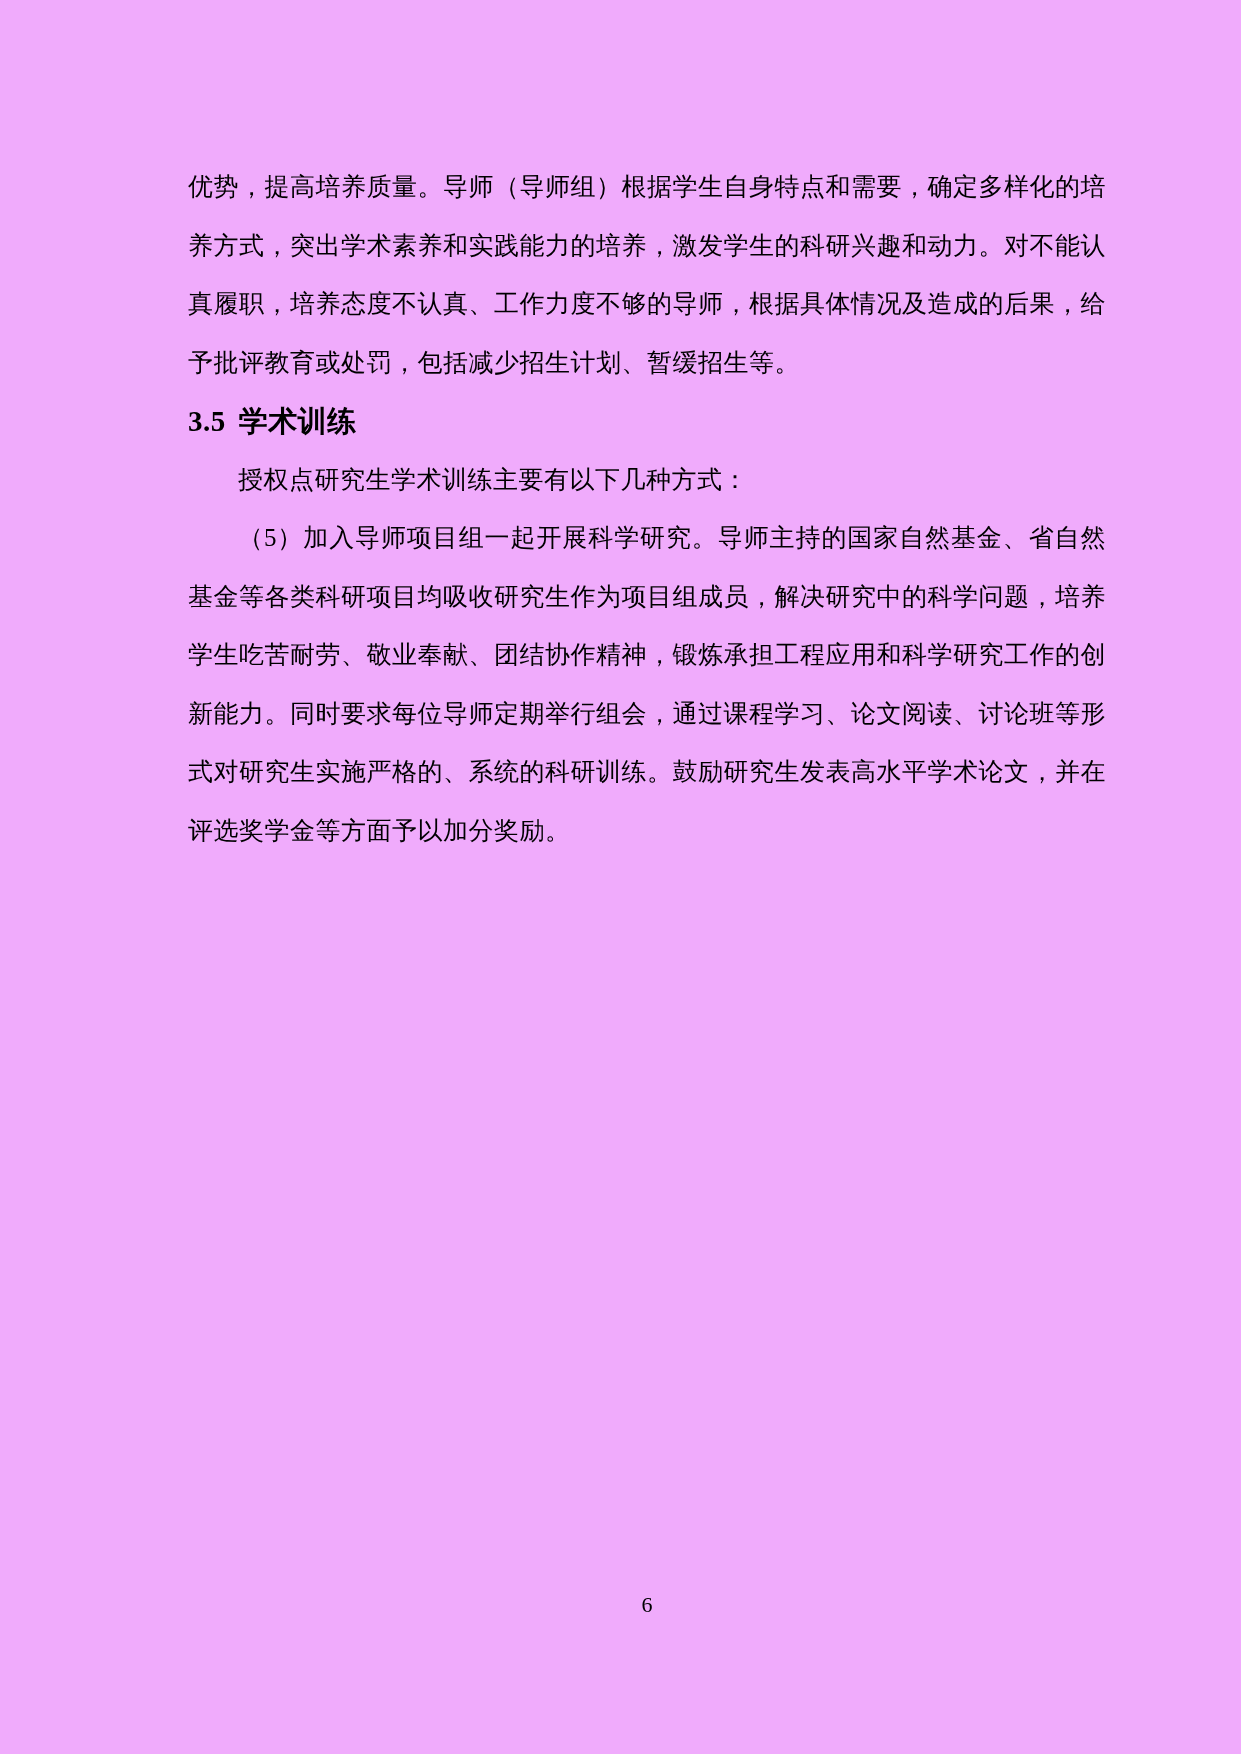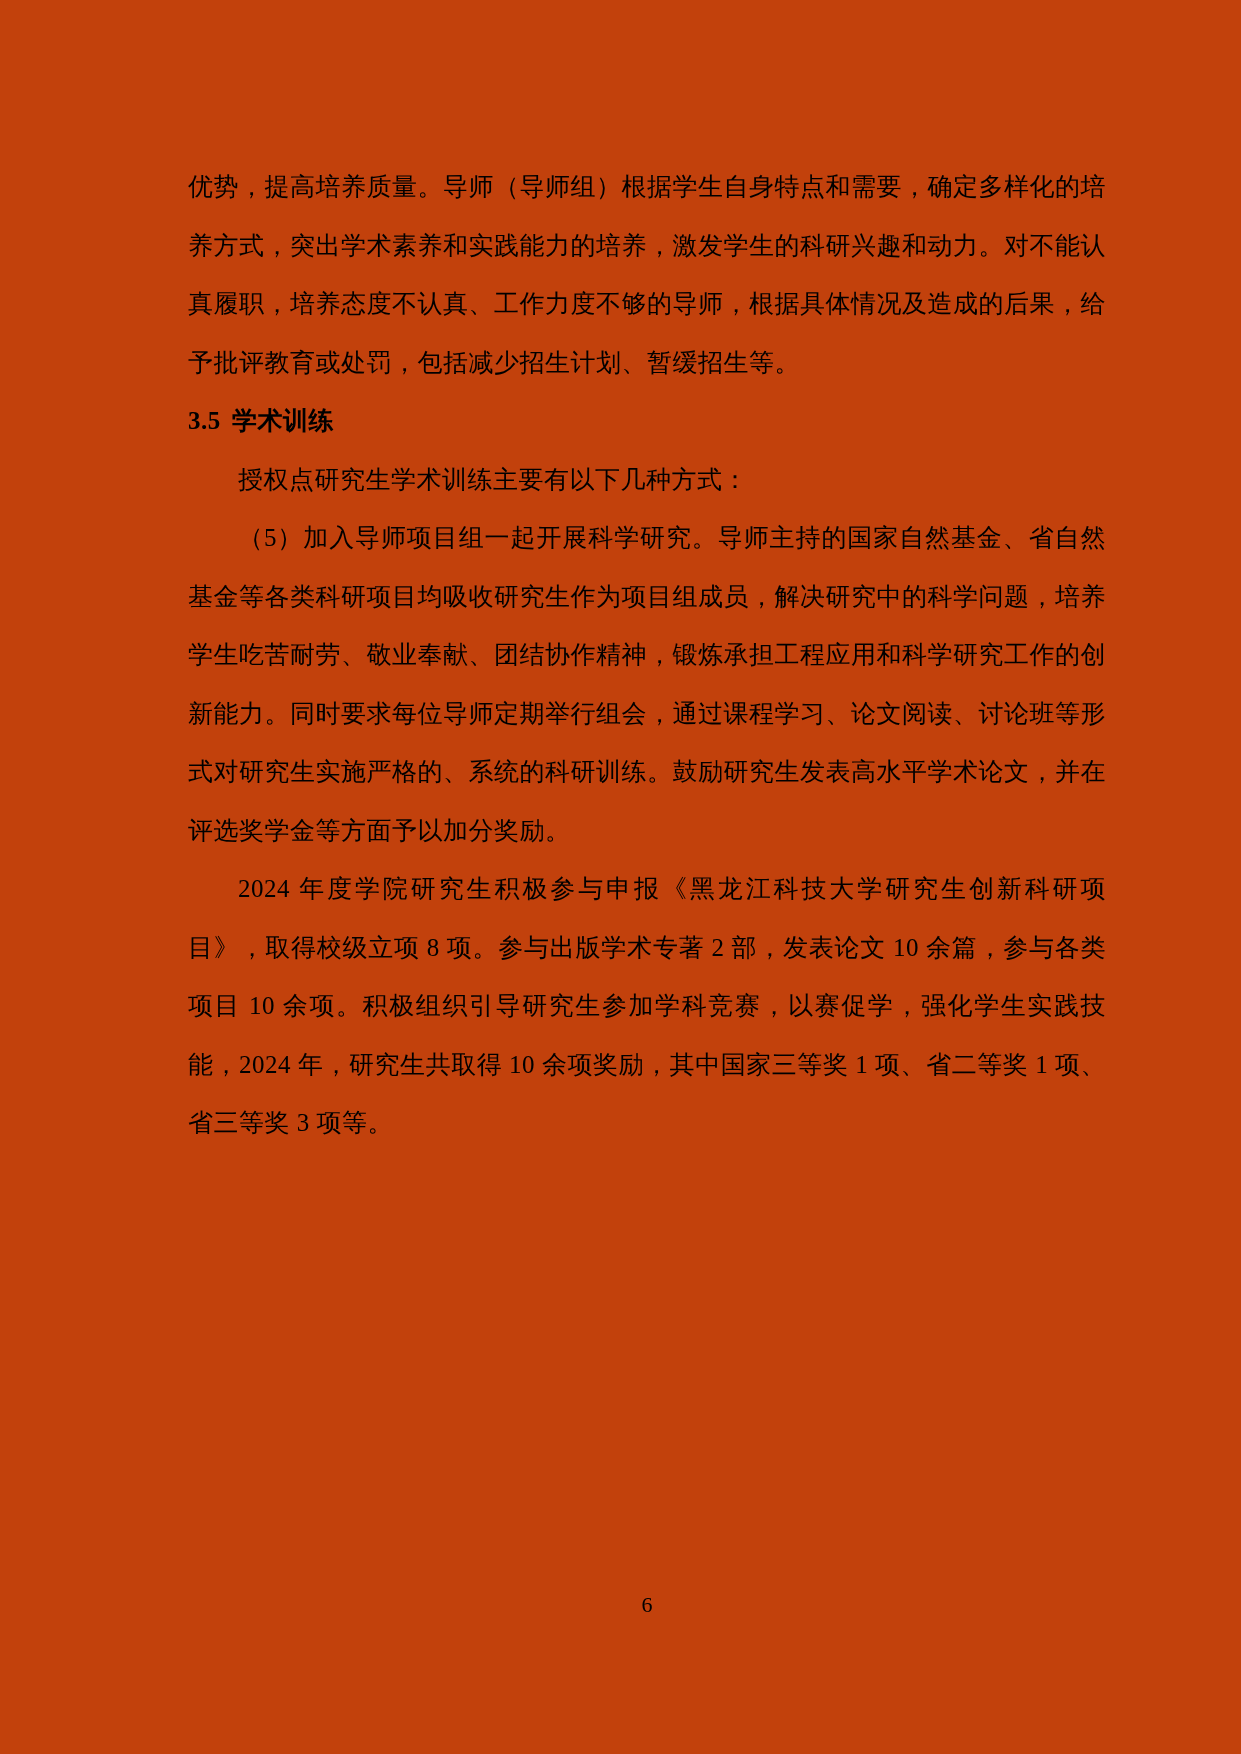--- a/index.html
+++ b/index.html
@@ -4,21 +4,21 @@
 <style>
   html, body {
     margin: 0;
     padding: 0;
     background: #ffffff;
   }
   .page {
     position: relative;
     width: 1241px;
     height: 1754px;
-    background: #c2410c;
+    background: #f0abfc;
     color: #000000;
     overflow: hidden;
   }
   .content {
     position: absolute;
     left: 188px;
     top: 158px;
     width: 918px;
     font-family: "Liberation Serif", "DejaVu Serif", serif;
     font-size: 25px;
@@ -29,21 +29,21 @@
   }
   .content p {
     margin: 0;
     text-indent: 2em;
   }
   .content p.no-indent {
     text-indent: 0;
   }
   .section-heading {
     margin: 0;
-    font-size: 25px;
+    font-size: 29px;
     line-height: 58.5px;
     font-weight: bold;
     text-indent: 0;
     text-align: left;
   }
   .heading-number {
     font-family: "Liberation Serif", "DejaVu Serif", serif;
     margin-right: 0.45em;
   }
   .heading-title {
@@ -71,18 +71,17 @@
     <h2 class="section-heading">
       <span class="heading-number">3.5</span><span class="heading-title">学术训练</span>
     </h2>
 
     <p>授权点研究生学术训练主要有以下几种方式：</p>
 
 
     <p>（5）加入导师项目组一起开展科学研究。导师主持的国家自然基金、省自然基金等各类科研项目均吸收研究生作为项目组成员，解决研究中的科学问题，培养学生吃苦耐劳、敬业奉献、团结协作精神，锻炼承担工程应用和科学研究工作的创新能力。同时要求每位导师定期举行组会，通过课程学习、论文阅读、讨论班等形式对研究生实施严格的、系统的科研训练。鼓励研究生发表高水平学术论文，并在评选奖学金等方面予以加分奖励。</p>
 
 
-    <p>2024 年度学院研究生积极参与申报《黑龙江科技大学研究生创新科研项目》，取得校级立项 8 项。参与出版学术专著 2 部，发表论文 10 余篇，参与各类项目 10 余项。积极组织引导研究生参加学科竞赛，以赛促学，强化学生实践技能，2024 年，研究生共取得 10 余项奖励，其中国家三等奖 1 项、省二等奖 1 项、省三等奖 3 项等。</p>
 
   </div>
 
   <div class="page-footer">6</div>
 </div>
 
 </body></html>

